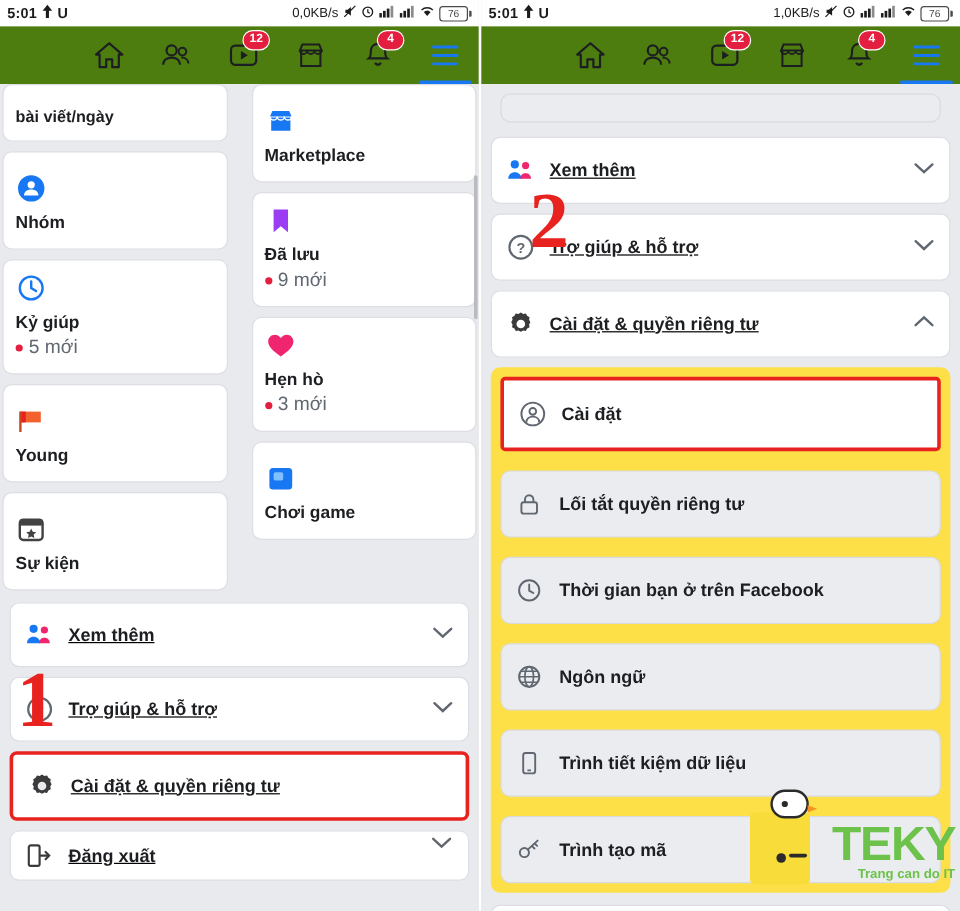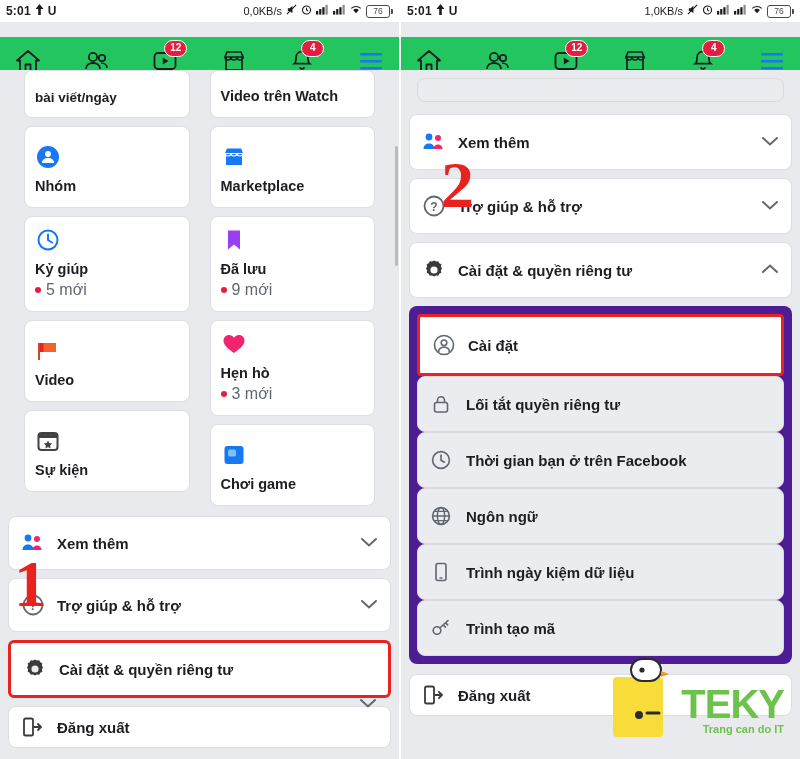--- a/index.html
+++ b/index.html
@@ -24,65 +24,65 @@
   .ico{display:inline-block;line-height:1;}
   .batt{
     border:1.4px solid #4a4a4a;border-radius:3px;padding:0 2px;
     font-size:8.5px;font-weight:400;color:#4a4a4a;line-height:11px;height:11px;min-width:18px;text-align:center;
   }
   .batt-wrap{display:flex;align-items:center;}
   .batt-tip{width:2px;height:5px;background:#4a4a4a;border-radius:0 1px 1px 0;margin-left:1px;}
 
   
   .navbar{
-    height:48px;background:#22c55e;display:flex;align-items:center;
-    justify-content:space-between;position:relative;margin-top:15px;
+    height:48px;background:#4d7c0f;display:flex;align-items:center;
+    justify-content:flex-end;position:relative;
   }
   .navtab{position:relative;width:56px;height:48px;display:flex;align-items:center;justify-content:center;}
   .navtab svg{display:block;}
   .badge{
     position:absolute;top:3px;right:6px;background:#e41e3f;color:#fff;
     border-radius:9px;font-size:10px;font-weight:700;line-height:14px;
     min-width:15px;height:15px;padding:0 3px;text-align:center;border:1.5px solid #fff;
   }
   .navtab.active::after{
     content:"";position:absolute;left:6px;right:6px;bottom:0;height:3px;background:#1877f2;border-radius:2px;
   }
   .hr-line{height:1px;background:#dcdee3;}
 
   
   .content{position:absolute;top:70px;left:0;right:0;bottom:0;background:#e9eaed;}
 
   
-  .grid{display:flex;padding:0 24px;gap:20px;}
+  .grid{display:flex;padding:0 2px;gap:20px;}
   .col{flex:1;display:flex;flex-direction:column;gap:8px;}
   .card{
     background:#fff;border-radius:8px;border:1px solid #dcdee3;
     padding:10px 10px 12px 10px;min-height:58px;display:flex;flex-direction:column;justify-content:flex-end;
   }
   .card .c-ico{margin-bottom:8px;height:26px;display:flex;align-items:center;}
   .card .c-label{font-size:14.5px;color:#1c1e21;font-weight:600;line-height:17px;}
   .c-sub{font-size:16px;color:#606770;margin-top:3px;display:flex;align-items:center;gap:5px;}
   .dot{width:6px;height:6px;border-radius:50%;background:#e41e3f;display:inline-block;}
   .card.clipped-top{padding-top:0;min-height:34px;}
   .clip-text{font-size:13.5px;color:#1c1e21;font-weight:600;}
 
   
-  .rowlist{padding:0 8px;margin-top:10px;display:flex;flex-direction:column;gap:8px;}
+  .rowlist{padding:0 8px;margin-top:10px;display:flex;flex-direction:column;gap:8px;text-decoration:underline;}
   .row{
     background:#fff;border-radius:8px;border:1px solid #dcdee3;
     height:52px;display:flex;align-items:center;padding:0 12px;position:relative;
   }
   .row .r-ico{width:30px;display:flex;align-items:center;}
   .row .r-label{font-size:15px;color:#1c1e21;font-weight:600;margin-left:6px;}
   .chev{margin-left:auto;color:#606770;}
   .row.highlight{border:3px solid #e8231f;border-radius:6px;background:#fff;}
 
   
-  .panel{background:#4c1d95;border-radius:8px;margin:0 8px;padding:8px;display:flex;flex-direction:column;gap:0;}
+  .panel{background:#fde047;border-radius:8px;margin:0 8px;padding:8px;display:flex;flex-direction:column;gap:16px;}
   .prow{
     background:#ebecf0;border-radius:8px;border:1px solid #d9dade;
     height:54px;display:flex;align-items:center;padding:0 12px;
   }
   .prow .p-ico{width:30px;display:flex;align-items:center;color:#606770;}
   .prow .p-label{font-size:15px;color:#1c1e21;font-weight:600;margin-left:6px;}
   .prow.sel{
     background:#ffffff;border:3px solid #e8231f;border-radius:4px;height:56px;
   }
 
@@ -90,21 +90,21 @@
     background:#ebecf0;border:1px solid #d9dade;border-radius:8px;height:22px;margin:0 16px;
   }
 
   
   .bignum{
     position:absolute;font-family:"Liberation Serif", serif;font-weight:700;
     color:#e8231f;font-size:66px;line-height:60px;z-index:20;
   }
 
   
-  .wm{position:absolute;right:16px;bottom:18px;z-index:30;display:flex;align-items:flex-end;}
+  .wm{position:absolute;right:4px;bottom:18px;z-index:30;display:flex;align-items:flex-end;}
   .wm-text{font-family:"Liberation Sans",sans-serif;font-weight:800;font-size:40px;color:#6cc24a;letter-spacing:-1px;line-height:34px;}
   .wm-sub{font-size:11px;color:#6cc24a;font-weight:600;text-align:right;margin-top:2px;}
 
   .scrollbar{position:absolute;right:1px;top:76px;width:3px;height:120px;background:#b9bbc0;border-radius:2px;}
 </style>
 </head>
 <body>
 
 <div class="screens">
 
@@ -241,38 +241,35 @@
               </span>
           </div>
           <div class="card">
             <span class="c-ico">
               <svg width="26" height="26" viewBox="0 0 26 26">
                   <rect x="4" y="5" width="17" height="9" fill="#f3622d"></rect>
                   <rect x="4" y="5" width="4.5" height="9" fill="#e8231f"></rect>
                   <rect x="3" y="5" width="2" height="17" fill="#c84a1e"></rect>
                 </svg>
             </span>
-            <span class="c-label">Video</span>
+            <span class="c-label">Young</span>
           </div>
           <div class="card">
             <span class="c-ico">
               <svg width="26" height="26" viewBox="0 0 26 26">
                   <rect x="3.5" y="5" width="19" height="17" rx="3" fill="none" stroke="#424242" stroke-width="2"></rect>
                   <rect x="3.5" y="5" width="19" height="5" fill="#424242"></rect>
                   <path d="M13 12.5l1.3 2.6 2.9.4-2.1 2 .5 2.9-2.6-1.4-2.6 1.4.5-2.9-2.1-2 2.9-.4z" fill="#424242"></path>
                 </svg>
             </span>
             <span class="c-label">Sự kiện</span>
           </div>
         </div>
 
         <div class="col">
-          <div class="card clipped-top">
-            <span class="c-label">Video trên Watch</span>
-          </div>
           <div class="card">
             <span class="c-ico">
               <svg width="26" height="26" viewBox="0 0 26 26">
                   <path d="M4 9 L6 4.5 h14 l2 4.5 z" fill="#1877f2"></path>
                   <path d="M5 10 v11 h16 V10" fill="#1877f2"></path>
                   <path d="M4 9 a3 3 0 0 0 6 0 a3 3 0 0 0 6 0 a3 3 0 0 0 6 0" fill="none" stroke="#fff" stroke-width="1.2"></path>
                 </svg>
             </span>
             <span class="c-label">Marketplace</span>
           </div>
@@ -564,21 +561,21 @@
           </span>
           <span class="p-label">Ngôn ngữ</span>
         </div>
         <div class="prow">
           <span class="p-ico">
             <svg width="22" height="22" viewBox="0 0 22 22">
                 <rect x="6" y="2.5" width="10" height="17" rx="2" fill="none" stroke="#606770" stroke-width="1.6"></rect>
                 <line x1="9.5" y1="17" x2="12.5" y2="17" stroke="#606770" stroke-width="1.4"></line>
               </svg>
           </span>
-          <span class="p-label">Trình ngày kiệm dữ liệu</span>
+          <span class="p-label">Trình tiết kiệm dữ liệu</span>
         </div>
         <div class="prow">
           <span class="p-ico">
             <svg width="22" height="22" viewBox="0 0 22 22">
                 <circle cx="7" cy="13.5" r="3.8" fill="none" stroke="#606770" stroke-width="1.6"></circle>
                 <path d="M9.8 11L18 3.5m-2.4 2.4 2 2m-4.2.2 2 2" fill="none" stroke="#606770" stroke-width="1.6" stroke-linecap="round"></path>
               </svg>
           </span>
           <span class="p-label">Trình tạo mã</span>
         </div>

